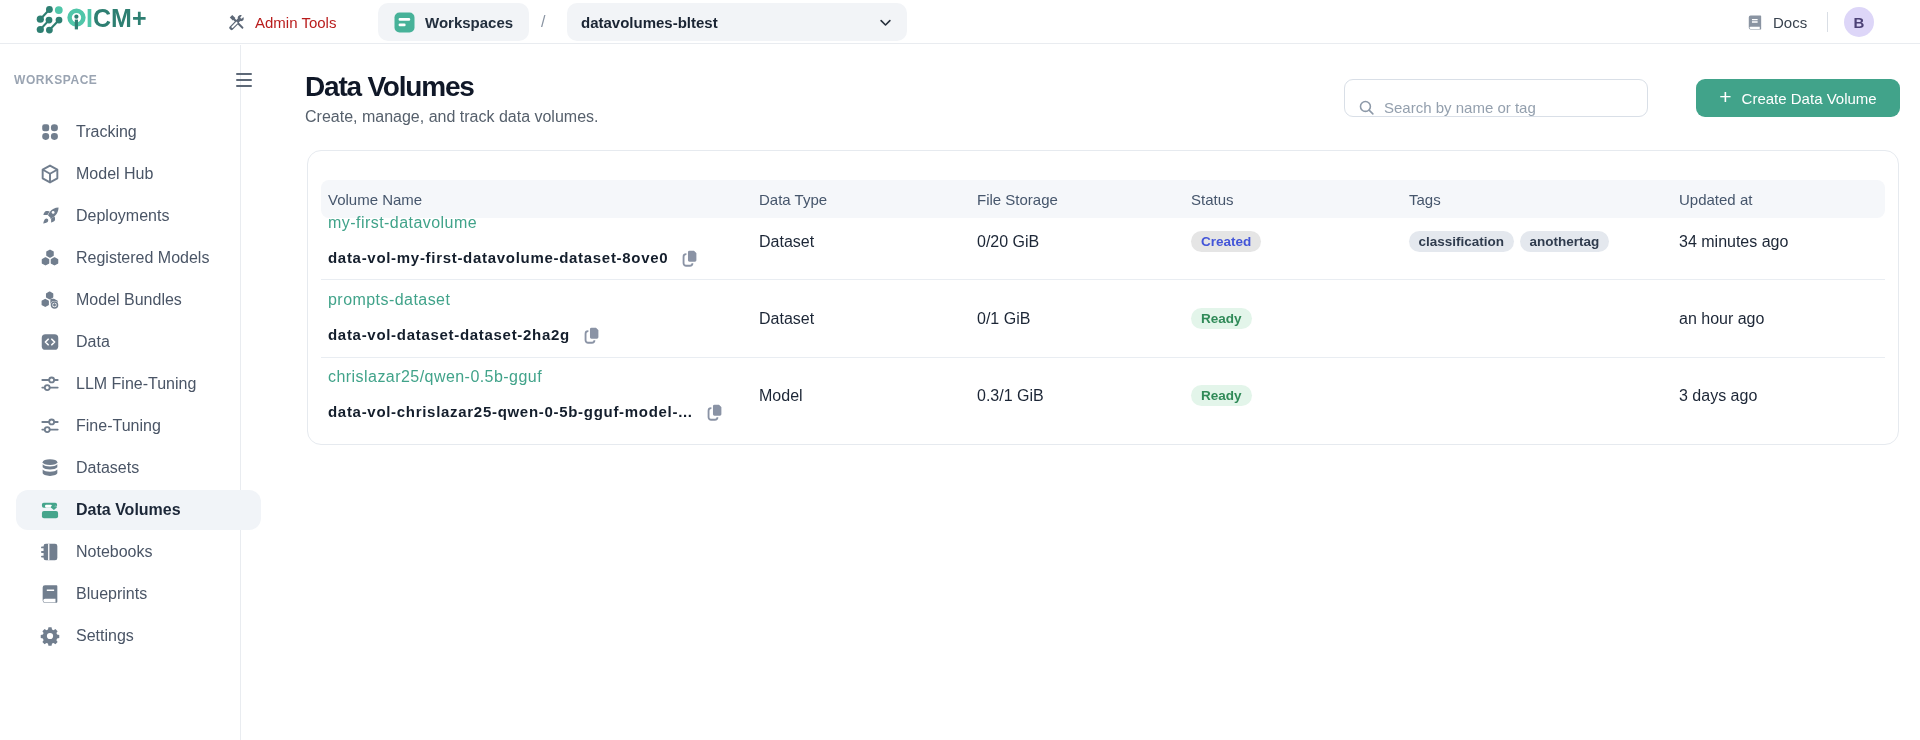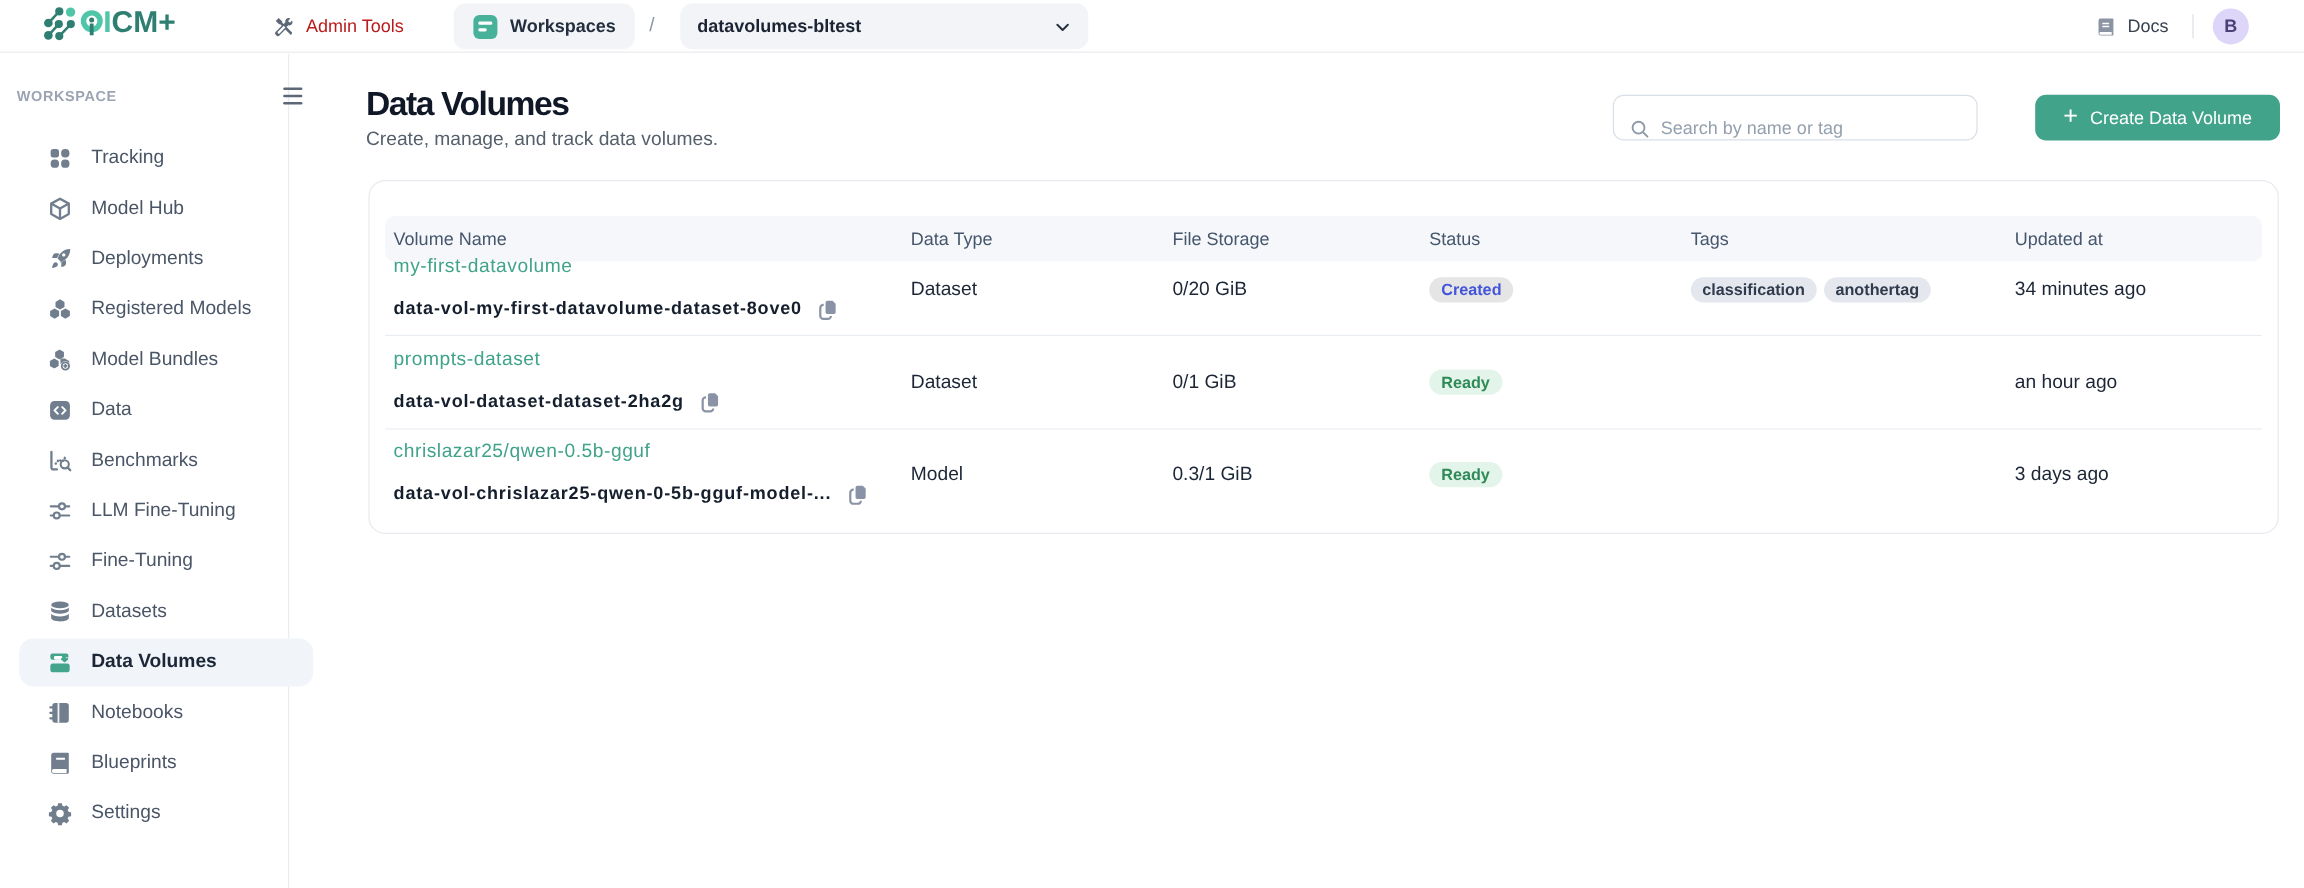--- a/index.html
+++ b/index.html
@@ -217,33 +217,20 @@
           <svg width="22" height="22" viewBox="0 0 24 24">
             <rect x="3" y="3.5" width="18" height="17" rx="4" fill="#717e8e"></rect>
             <path d="M10 9l-3 3 3 3M14 9l3 3-3 3" stroke="#fff" stroke-width="1.8" fill="none" stroke-linecap="round" stroke-linejoin="round"></path>
           </svg>
         </div>
         <div class="ntext">Data</div>
       </div>
       <div class="nitem">
         <div class="nicon">
           <svg width="22" height="22" viewBox="0 0 24 24">
-            <g stroke="#717e8e" fill="none" stroke-linecap="round">
-              <path d="M4.2 3.8v14.4a1.6 1.6 0 0 0 1.6 1.6h3.4" stroke-width="2.1"></path>
-              <path d="M8.2 14.5l2.8-3.6 2.9 1.9 3.6-5" stroke-width="2.3" stroke-dasharray="0.05 3"></path>
-            </g>
-            <circle cx="16.3" cy="15.2" r="3.7" fill="none" stroke="#717e8e" stroke-width="1.9"></circle>
-            <path d="M18.9 18l2.4 2.6" stroke="#717e8e" stroke-width="2.1" stroke-linecap="round"></path>
-          </svg>
-        </div>
-        <div class="ntext">Benchmarks</div>
-      </div>
-      <div class="nitem">
-        <div class="nicon">
-          <svg width="22" height="22" viewBox="0 0 24 24">
             <g stroke="#717e8e" stroke-width="2" stroke-linecap="round" fill="#fff">
               <path d="M3.6 7.6h16.8M3.6 15.9h16.8"></path>
               <circle cx="13.8" cy="7.6" r="2.7"></circle>
               <circle cx="9" cy="15.9" r="2.7"></circle>
             </g>
           </svg>
         </div>
         <div class="ntext">LLM Fine-Tuning</div>
       </div>
       <div class="nitem">

